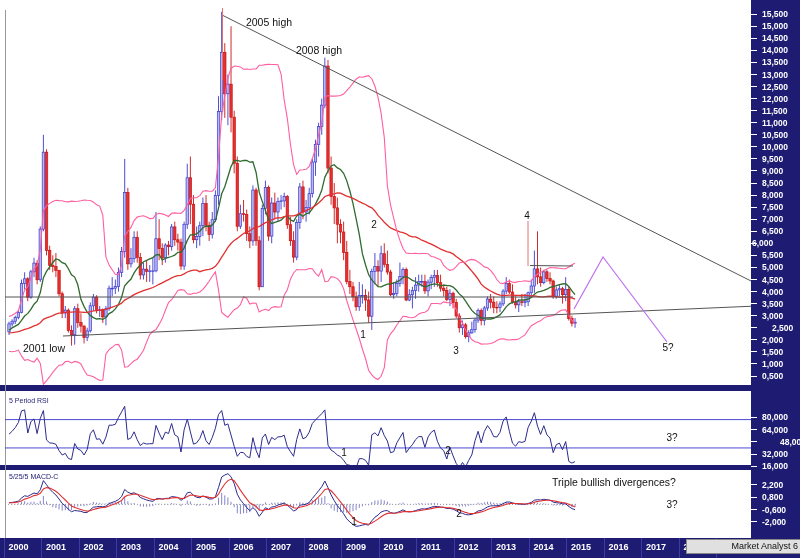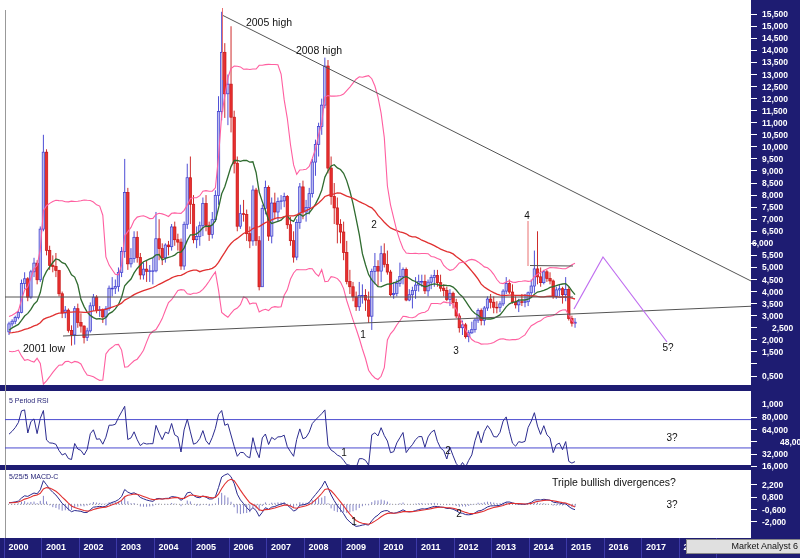--- a/index.html
+++ b/index.html
@@ -693,21 +693,21 @@
     <div class="tickLabel" style="left: 762px; top: 298.64px;">3,500</div>
     <div class="tickDash" style="left: 751px; top: 315.2px;"></div>
     <div class="tickLabel" style="left: 762px; top: 310.7px;">3,000</div>
     <div class="tickDash" style="left: 751px; top: 327.26px;"></div>
     <div class="tickLabel" style="left: 762px; top: 322.76px; margin-left: 10px;">2,500</div>
     <div class="tickDash" style="left: 751px; top: 339.32px;"></div>
     <div class="tickLabel" style="left: 762px; top: 334.82px;">2,000</div>
     <div class="tickDash" style="left: 751px; top: 351.38px;"></div>
     <div class="tickLabel" style="left: 762px; top: 346.88px;">1,500</div>
     <div class="tickDash" style="left: 751px; top: 363.44px;"></div>
-    <div class="tickLabel" style="left: 762px; top: 358.94px; margin-top: 40px;">1,000</div>
+    <div class="tickLabel" style="left: 762px; top: 358.94px;">1,000</div>
     <div class="tickDash" style="left: 751px; top: 375.5px;"></div>
     <div class="tickLabel" style="left: 762px; top: 371px;">0,500</div>
     <div class="tickDash" style="left: 751px; top: 416.8px;"></div>
     <div class="tickLabel" style="left: 762px; top: 412.3px;">80,000</div>
     <div class="tickDash" style="left: 751px; top: 429.056px;"></div>
     <div class="tickLabel" style="left: 762px; top: 424.556px;">64,000</div>
     <div class="tickDash" style="left: 751px; top: 441.312px;"></div>
     <div class="tickLabel" style="left: 780px; top: 436.812px;">48,000</div>
     <div class="tickDash" style="left: 751px; top: 453.568px;"></div>
     <div class="tickLabel" style="left: 762px; top: 449.068px;">32,000</div>

